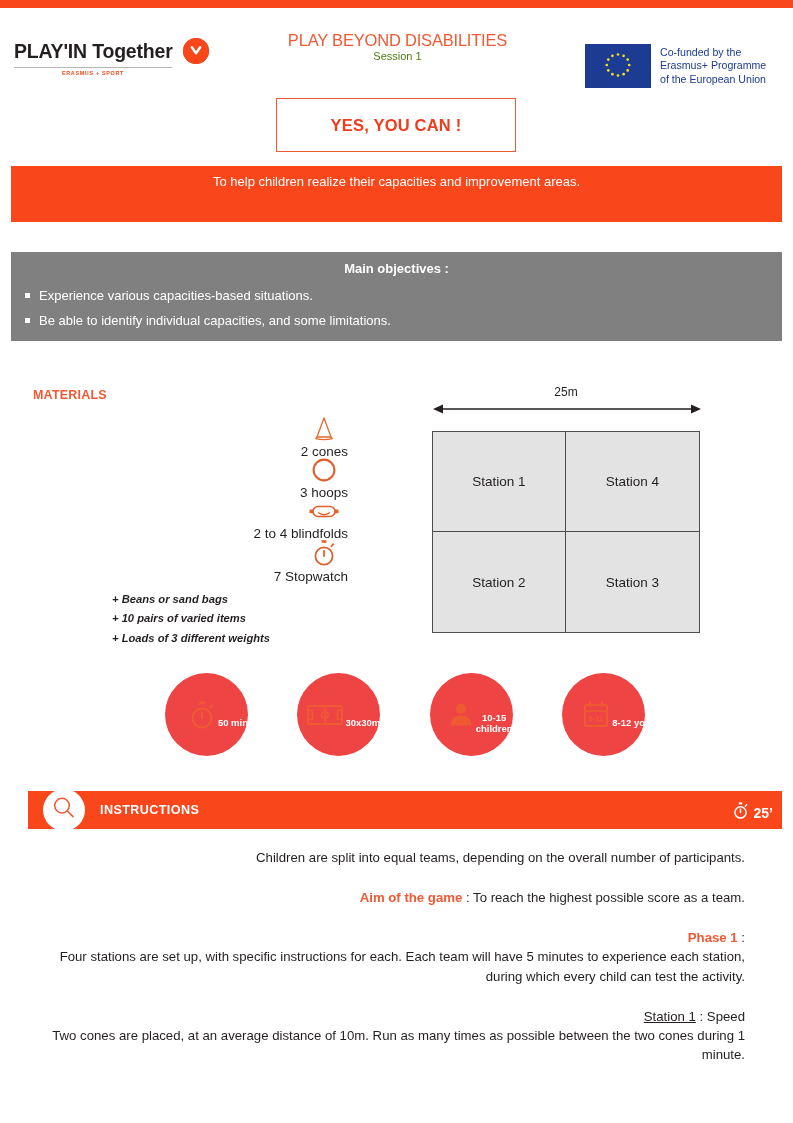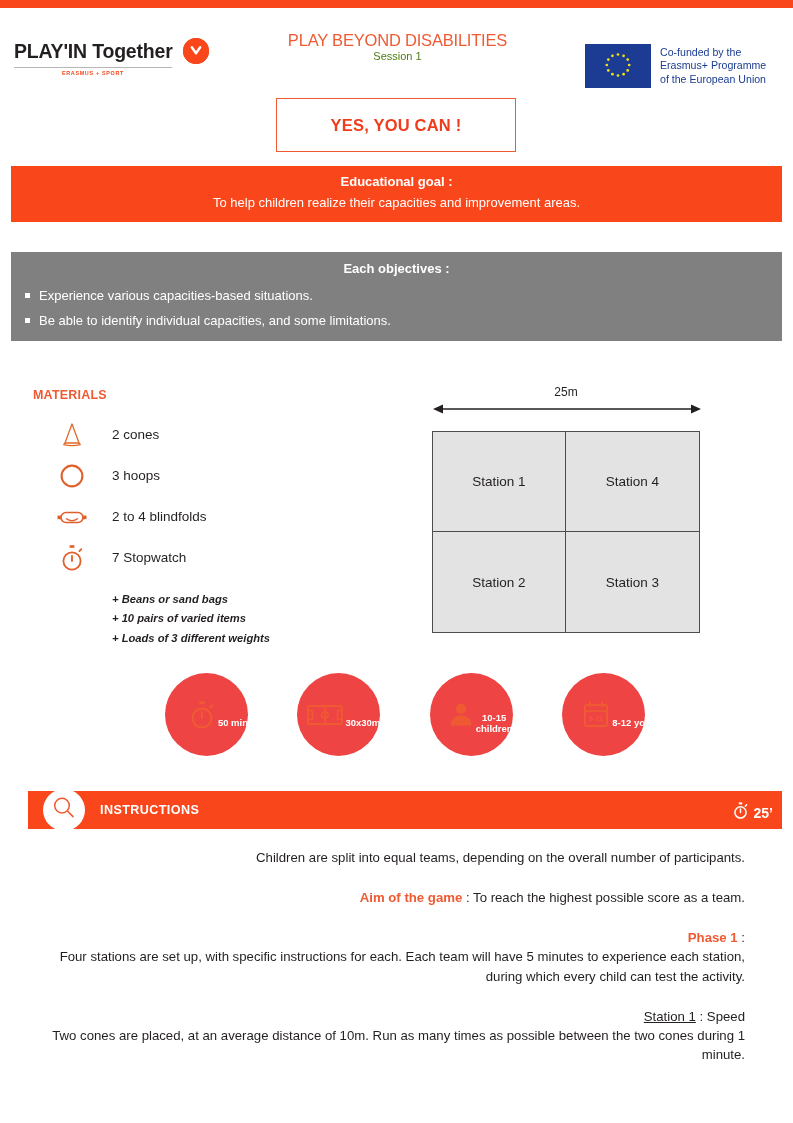--- a/index.html
+++ b/index.html
@@ -189,22 +189,23 @@
     color: #ef5a33;
     letter-spacing: 0.2px;
   }
   .materials-list {
     position: absolute;
     left: 48px; top: 414px;
     width: 300px;
   }
   .mat-row {
     display: flex;
-    align-items: center;
+    align-items: flex-end;
     height: 41px;
+    flex-direction: column;
   }
   .mat-icon {
     width: 48px;
     flex: none;
     display: flex;
     align-items: center;
     justify-content: center;
   }
   .mat-label {
     font-size: 13.5px;
@@ -398,26 +399,25 @@
       </span>
       <span class="eu-text">
         <span>Co-funded by the</span><br>
         <span>Erasmus+ Programme</span><br>
         <span>of the European Union</span>
       </span>
     </div>
   </div>
 
   <div class="banner banner-goal">
-    <div class="banner-title">Educational goal :</div>
     <div class="banner-line">To help children realize their capacities and improvement areas.</div>
   </div>
 
   <div class="banner banner-obj">
-    <div class="banner-title">Each objectives :</div>
+    <div class="banner-title">Main objectives :</div>
     <ul class="obj-list">
       <li>Experience various capacities-based situations.</li>
       <li>Be able to identify individual capacities, and some limitations.</li>
     </ul>
   </div>
 
   <div class="materials-title">MATERIALS</div>
 
   <div class="materials-list">
     <div class="mat-row">

